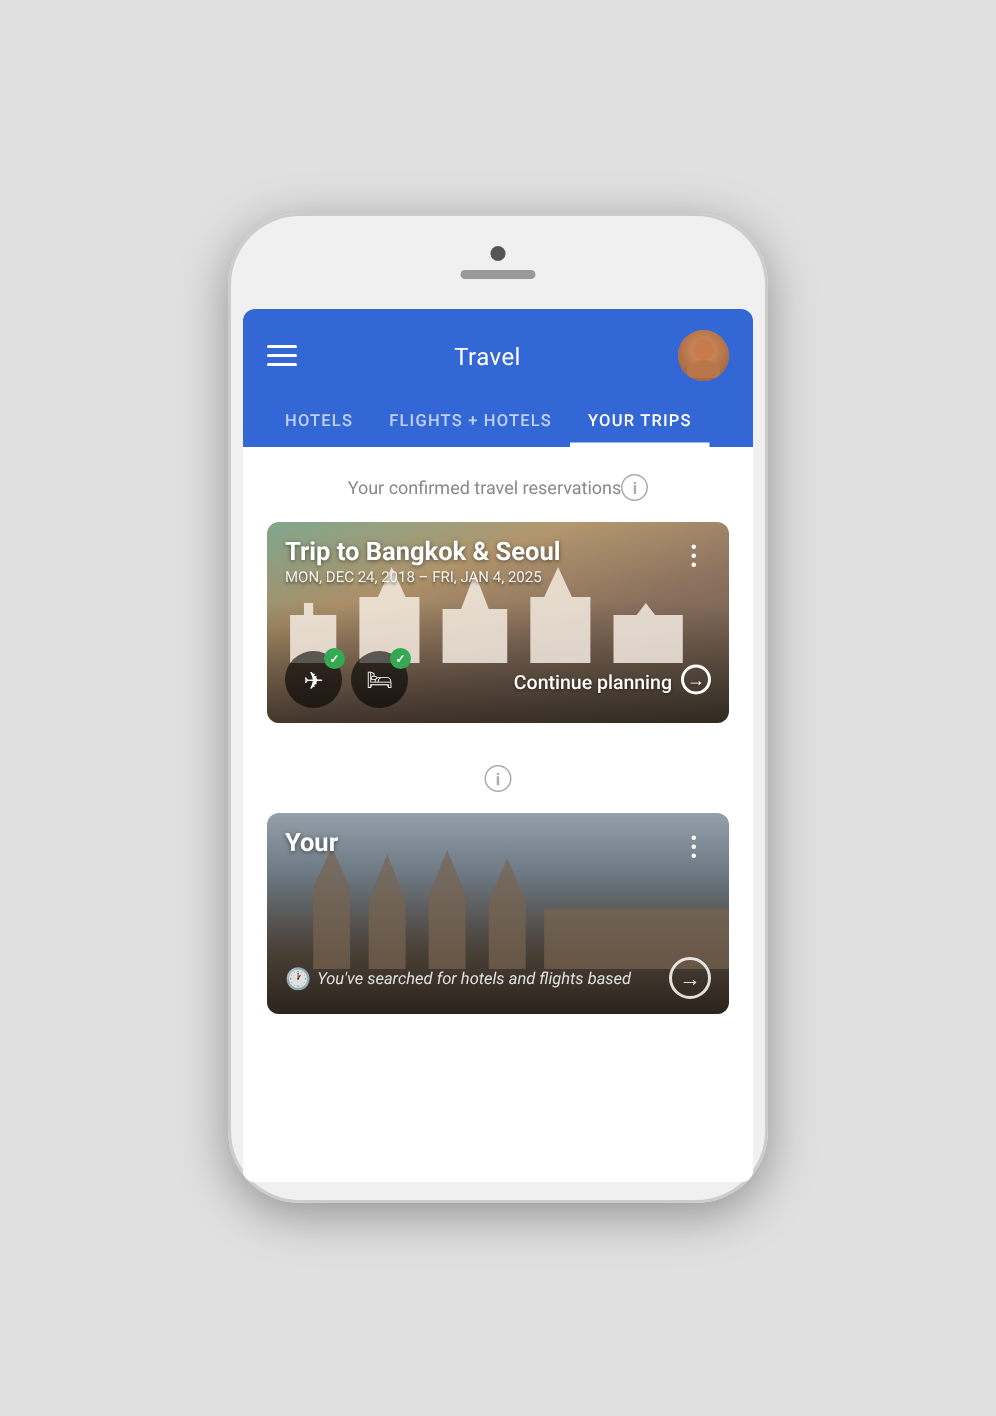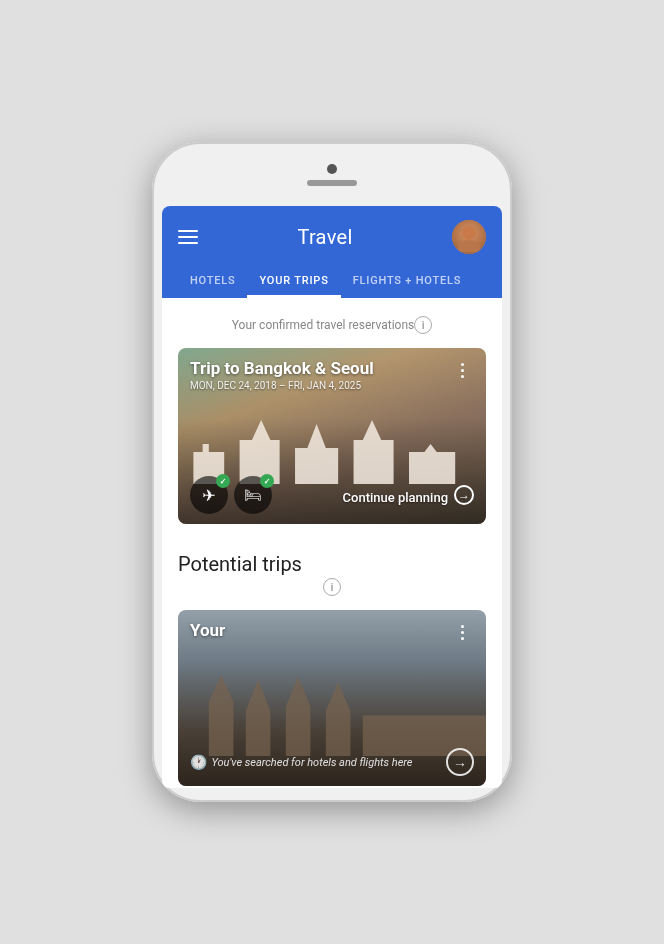--- a/index.html
+++ b/index.html
@@ -84,21 +84,21 @@
     .hamburger-icon span {
       display: block;
       width: 20px;
       height: 2px;
       background: #fff;
       border-radius: 1px;
     }
 
     .app-title {
       color: #fff;
-      font-size: 20px;
+      font-size: 16px;
       font-weight: 400;
       letter-spacing: 0.3px;
     }
 
     .avatar {
       width: 34px;
       height: 34px;
       border-radius: 50%;
       overflow: hidden;
       background: #c97a4a;
@@ -205,21 +205,21 @@
       font-weight: 700;
       flex-shrink: 0;
     }
 
     
     .trip-card {
       margin: 10px 16px;
       border-radius: 8px;
       overflow: hidden;
       position: relative;
-      height: 176px;
+      height: 134px;
       cursor: pointer;
       text-decoration: underline;
     }
 
     .trip-card-bg {
       position: absolute;
       inset: 0;
       display: flex;
       align-items: center;
       justify-content: center;
@@ -455,22 +455,22 @@
             <span></span>
         </div>
         <span class="app-title">Travel</span>
         <div class="avatar">
           <div class="avatar-img"></div>
         </div>
       </div>
 
       <div class="nav-tabs">
         <div class="nav-tab">HOTELS</div>
+        <div class="nav-tab">FLIGHTS + HOTELS</div>
         <div class="nav-tab active">YOUR TRIPS</div>
-        <div class="nav-tab">FLIGHTS + HOTELS</div>
       </div>
     </div>
 
     <div class="main-content">
 
       <div class="section-header">
         <div class="section-subtitle-row">
           <span class="section-subtitle">Your confirmed travel reservations</span>
           <div class="info-icon">i</div>
         </div>
@@ -504,41 +504,40 @@
             </div>
             <div class="continue-planning">
               <span>Continue planning</span>
               <div class="arrow-right">→</div>
             </div>
           </div>
         </div>
       </div>
 
       <div class="section-header">
-        <div class="section-title">Potential trips</div>
         <div class="section-subtitle-row">
           <div class="info-icon">i</div>
         </div>
       </div>
 
       <div class="trip-card">
         <div class="trip-card-bg milan-bg"></div>
         <div class="trip-card-overlay">
           <div class="trip-card-top">
             <div class="trip-card-title">Your</div>
             <div class="three-dots-btn">
               <span></span>
                 <span></span>
                 <span></span>
             </div>
           </div>
           <div class="bottom-row">
             <div class="bottom-left">
               <span class="history-icon">🕐</span>
-              <span class="searched-text">You've searched for hotels and flights here</span>
+              <span class="searched-text">You've searched for hotels and flights based</span>
             </div>
             <div class="arrow-circle">→</div>
           </div>
         </div>
       </div>
 
     </div>
   </div>
 </div>
 

